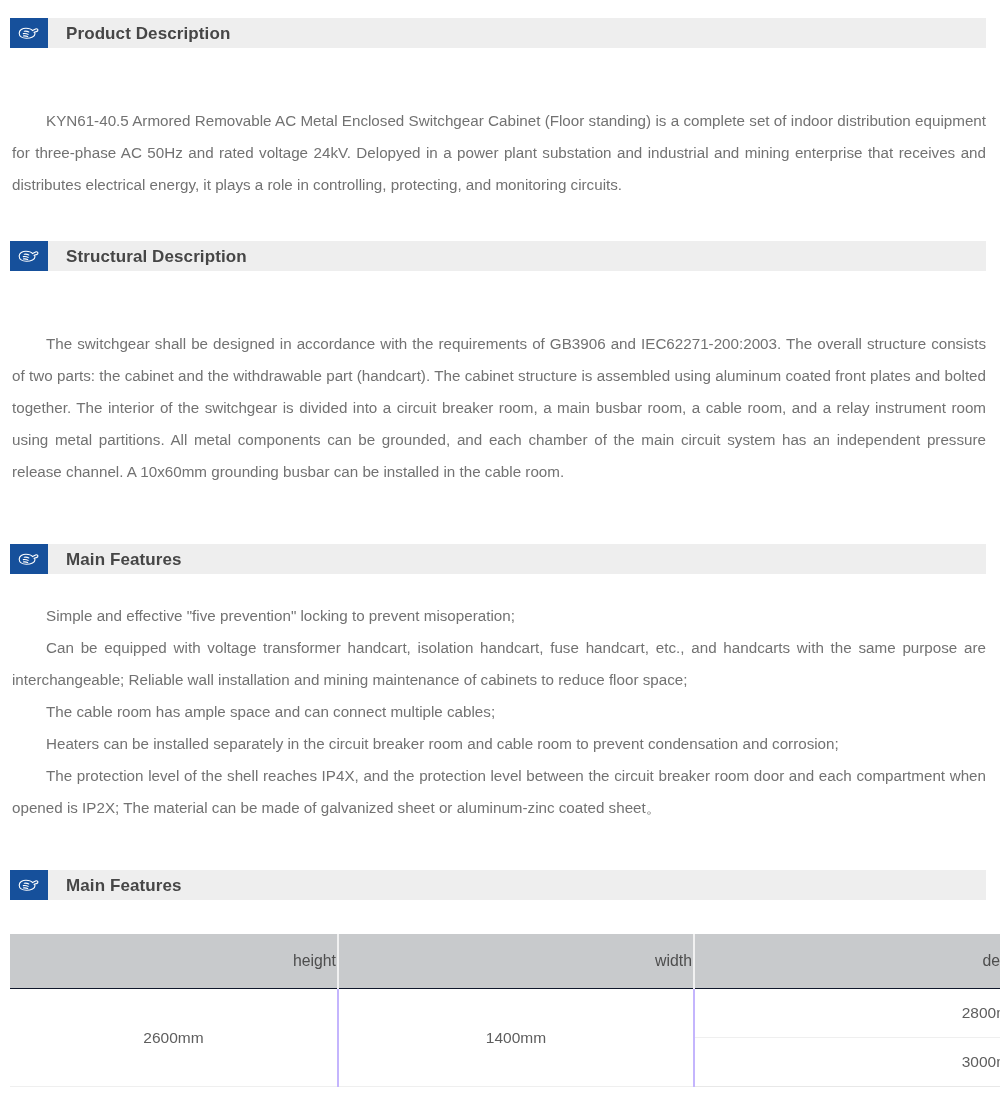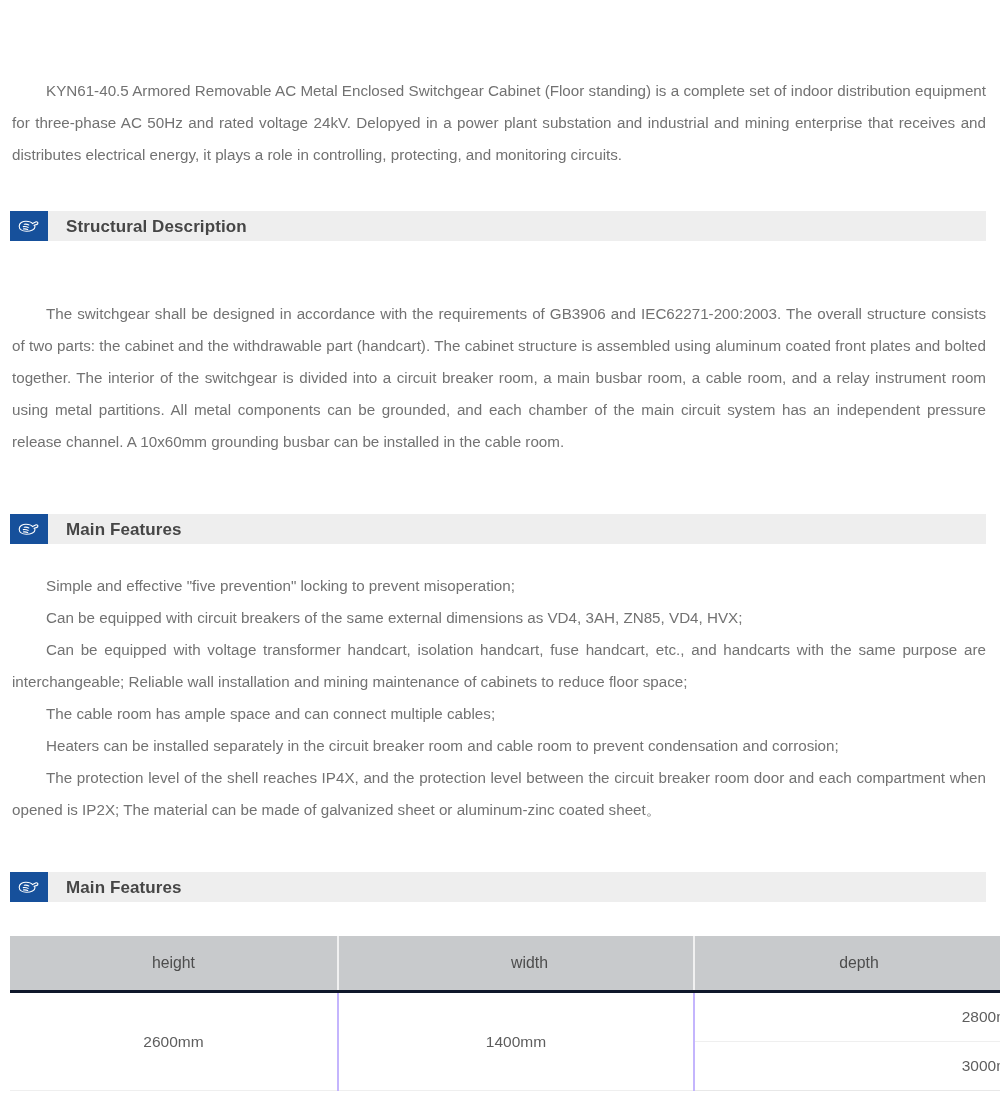--- a/index.html
+++ b/index.html
@@ -96,26 +96,26 @@
     width: 976px;
     border-collapse: collapse;
     table-layout: fixed;
     font-size: 15.5px;
     color: #5e5e5e;
   }
   table.spec-table th {
     background: #c8cacc;
     font-weight: normal;
     height: 52px;
-    text-align: center;
+    text-align: right;
     vertical-align: middle;
     color: #4d4d4d;
     font-size: 15.8px;
     border-right: 2px solid #f1f1f1;
-    border-bottom: 3px solid #0f172a;
+    border-bottom: 1px solid #0f172a;
   }
   table.spec-table th:last-child {
     border-right: none;
   }
   table.spec-table td {
     text-align: center;
     vertical-align: middle;
     height: 46px;
     border-right: 2px solid #c4b5fd;
     border-bottom: 1px solid #efefef;
@@ -134,20 +134,35 @@
   .col-w { width: 325px; padding-left: 28px; }
   .col-d { width: 326px; margin-left: 24px; }
 </style>
 </head>
 <body>
 
 <div class="page">
 
   <div class="sp-18"></div>
 
+  <div class="section-head">
+    <div class="icon-box">
+      <svg width="24" height="16" viewBox="0 0 24 16" aria-hidden="true">
+        <g fill="none" stroke="#ffffff" stroke-width="1.1" stroke-linejoin="round" stroke-linecap="round">
+          <path d="M2.2 8.2 C2.2 5.2 5.4 3.2 9.0 3.2 C12.2 3.2 14.6 4.3 15.6 5.6 L18.6 4.0 C19.6 3.5 20.8 4.0 20.9 5.0 C21.0 5.9 20.2 6.4 19.3 6.6 L17.0 7.2 C17.6 7.6 18.0 8.1 18.0 8.8 C18.0 11.4 14.2 13.2 9.4 13.2 C5.2 13.2 2.2 11.2 2.2 8.2 Z"></path>
+          <path d="M7.2 6.2 C8.8 6.0 10.6 6.2 11.8 6.9"></path>
+          <path d="M6.3 8.6 C7.9 8.4 9.8 8.6 11.1 9.4"></path>
+          <path d="M6.6 10.9 C8.0 10.8 9.6 11.0 10.7 11.5"></path>
+        </g>
+      </svg>
+    </div>
+    <div class="bar">
+      <span class="title">Product Description</span>
+    </div>
+  </div>
 
   <div class="sp-30"></div>
 
   <p class="para indent">KYN61-40.5 Armored Removable AC Metal Enclosed Switchgear Cabinet (Floor standing) is a complete set of indoor distribution equipment for three-phase AC 50Hz and rated voltage 24kV. Delopyed in a power plant substation and industrial and mining enterprise that receives and distributes electrical energy, it plays a role in controlling, protecting, and monitoring circuits.</p>
 
   <div class="sp-40"></div>
 
   <div class="section-head">
     <div class="icon-box">
       <svg width="24" height="16" viewBox="0 0 24 16" aria-hidden="true">
@@ -182,21 +197,20 @@
       </svg>
     </div>
     <div class="bar">
       <span class="title">Main Features</span>
     </div>
   </div>
 
   <div class="sp-26"></div>
 
   <p class="feature-line">Simple and effective "five prevention" locking to prevent misoperation;</p>
-  <p class="feature-line">Can be equipped with circuit breakers of the same external dimensions as VD4, 3AH, ZN85, VD4, HVX;</p>
   <p class="feature-line">Can be equipped with voltage transformer handcart, isolation handcart, fuse handcart, etc., and handcarts with the same purpose are interchangeable; Reliable wall installation and mining maintenance of cabinets to reduce floor space;</p>
   <p class="feature-line">The cable room has ample space and can connect multiple cables;</p>
   <p class="feature-line">Heaters can be installed separately in the circuit breaker room and cable room to prevent condensation and corrosion;</p>
   <p class="feature-line">The protection level of the shell reaches IP4X, and the protection level between the circuit breaker room door and each compartment when opened is IP2X; The material can be made of galvanized sheet or aluminum-zinc coated sheet。</p>
 
   <div class="sp-46"></div>
 
   <div class="section-head">
     <div class="icon-box">
       <svg width="24" height="16" viewBox="0 0 24 16" aria-hidden="true">

